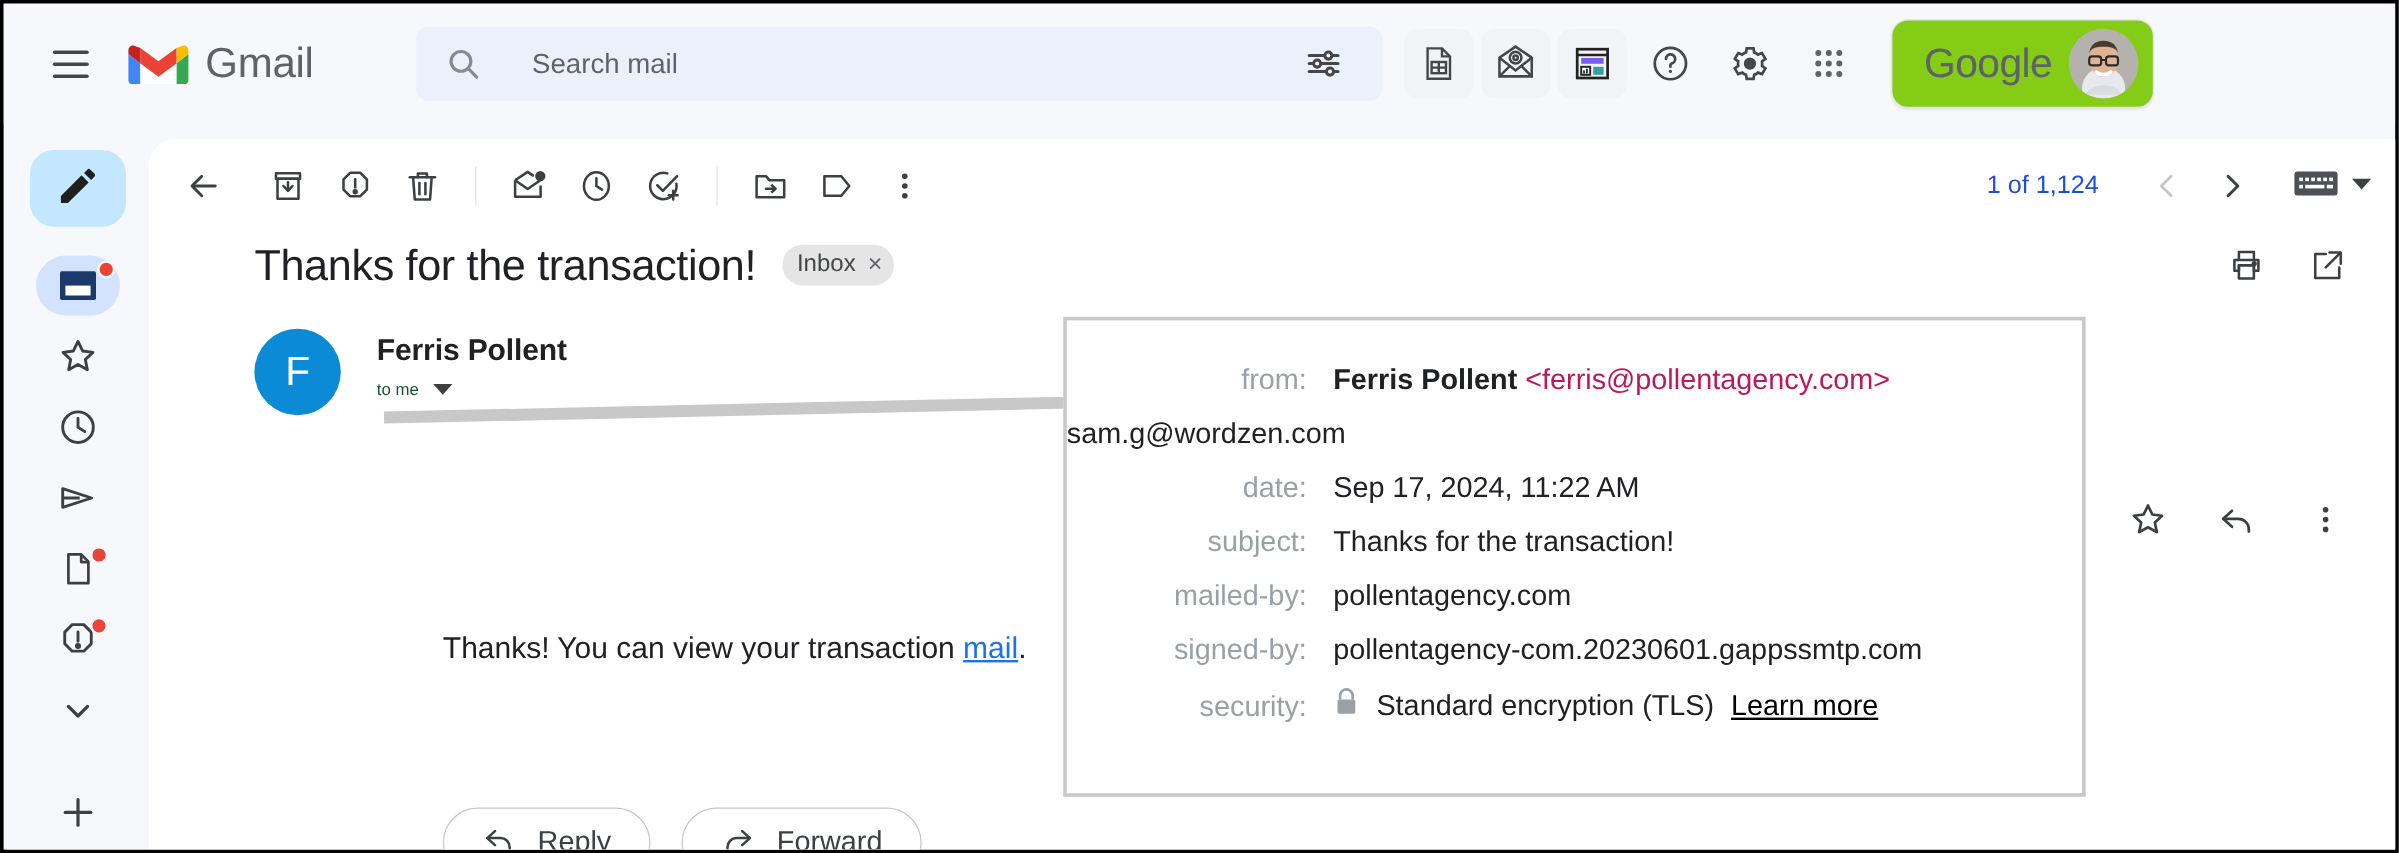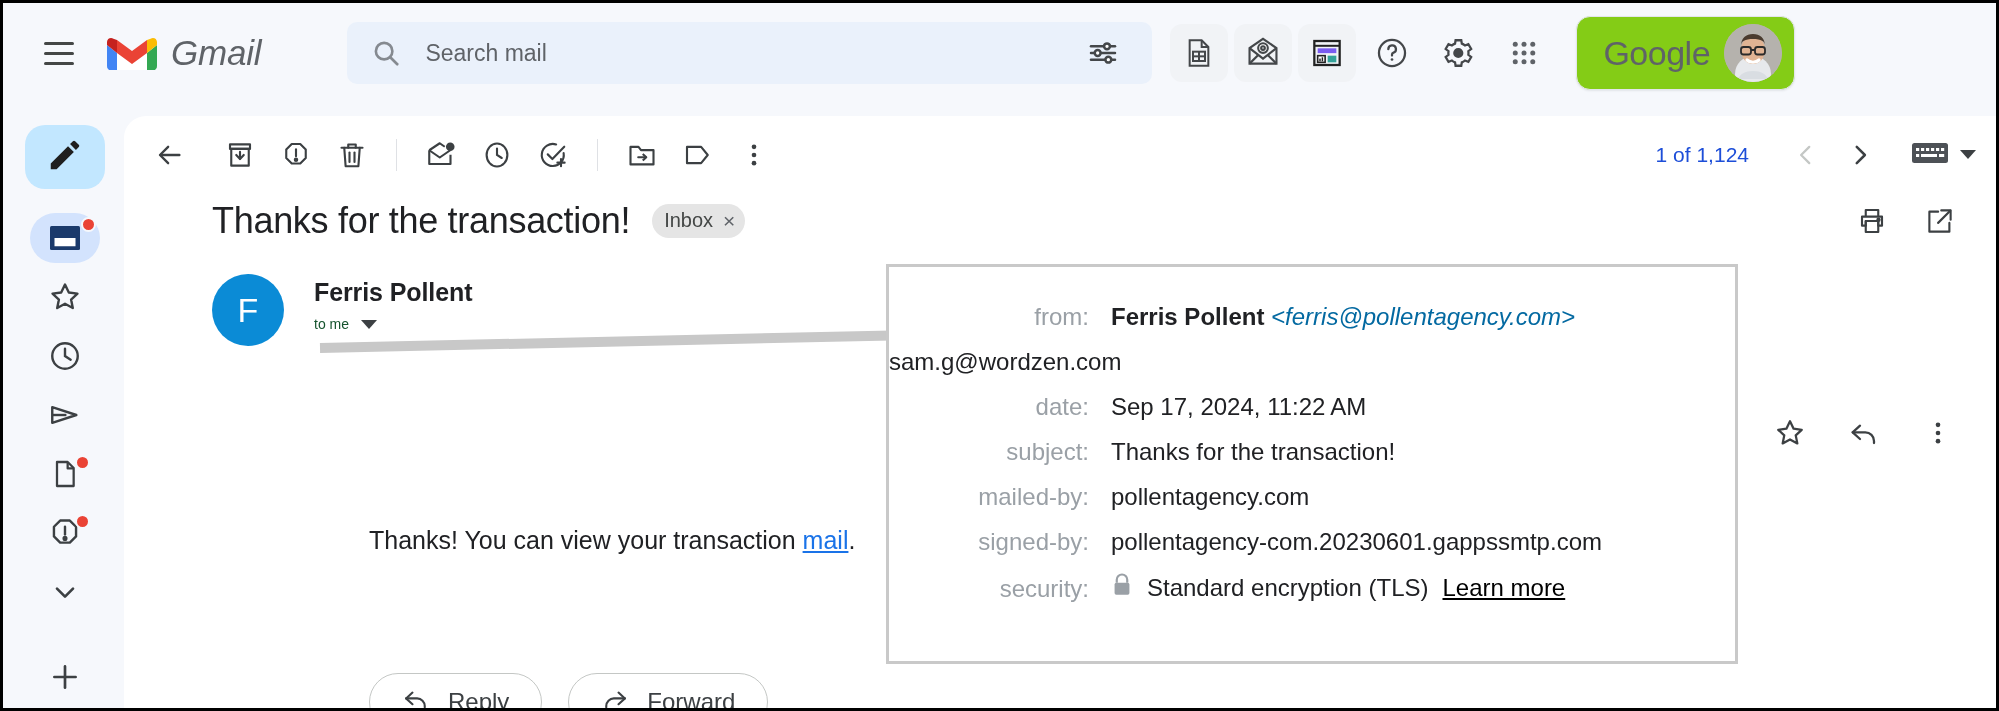--- a/index.html
+++ b/index.html
@@ -16,32 +16,32 @@
     position:absolute;left:0;top:0;width:100%;height:100px;
     display:flex;align-items:center;background:#f6f8fc;box-sizing:border-box;
     padding:0 14px 0 26px;
   }
   .hamburger{
     width:60px;height:60px;border-radius:50%;display:flex;flex-direction:column;
     align-items:center;justify-content:center;gap:7px;cursor:pointer;flex:0 0 auto;
   }
   .hamburger span{display:block;width:30px;height:3px;background:#444746;border-radius:2px;}
 
-  .brand{display:flex;align-items:flex-end;gap:12px;margin-left:16px;flex:0 0 auto;font-style:italic;}
+  .brand{display:flex;align-items:flex-end;gap:12px;margin-left:16px;flex:0 0 auto;}
   .gm-logo{width:54px;height:40px;position:relative;}
   .gm-word{font-size:35px;color:#5f6368;letter-spacing:-.2px;font-family:"Liberation Sans",sans-serif;}
 
   .search-wrap{
     margin-left:86px;width:805px;height:62px;background:#eaf1fb;border-radius:10px;
     display:flex;align-items:center;padding:0 20px 0 24px;box-sizing:border-box;flex:0 0 auto;
   }
   .search-wrap .sicon{width:30px;height:30px;flex:0 0 auto;opacity:.72;}
   .search-input{
     flex:1;border:0;outline:0;background:transparent;font-size:23px;color:#000000;
-    margin-left:22px;font-family:"Liberation Sans",sans-serif;
+    margin-left:40px;font-family:"Liberation Sans",sans-serif;
   }
   .search-input::placeholder{color:#5f6368;opacity:1;}
   .tune-btn{
     width:58px;height:58px;border-radius:50%;display:flex;align-items:center;justify-content:center;
     cursor:pointer;flex:0 0 auto;
   }
 
   .header-actions{display:flex;align-items:center;gap:6px;margin-left:18px;flex:0 0 auto;}
   .hicon{
     width:58px;height:58px;border-radius:12px;display:flex;align-items:center;justify-content:center;
@@ -148,21 +148,21 @@
     background:#fff;border:3px solid #c9c9c9;box-sizing:border-box;
     padding:36px 0 0 0;
   }
   .drow{display:flex;align-items:baseline;margin-bottom:17px;}
   .dlabel{
     width:222px;text-align:right;padding-right:22px;box-sizing:border-box;
     font-size:24px;color:#9aa0a6;white-space:nowrap;
   }
   .dval{font-size:24px;color:#202124;white-space:nowrap;}
   .dval b{font-weight:bold;}
-  .dval .email{color:#0369a1;font-style:italic;}
+  .dval .email{color:#be185d;}
   .sec-val{display:flex;align-items:center;gap:14px;}
   .sec-val a{color:#000000;text-decoration:underline;}
 </style>
 </head>
 <body>
 
 <div class="screen">
 
   <div class="header">
 

